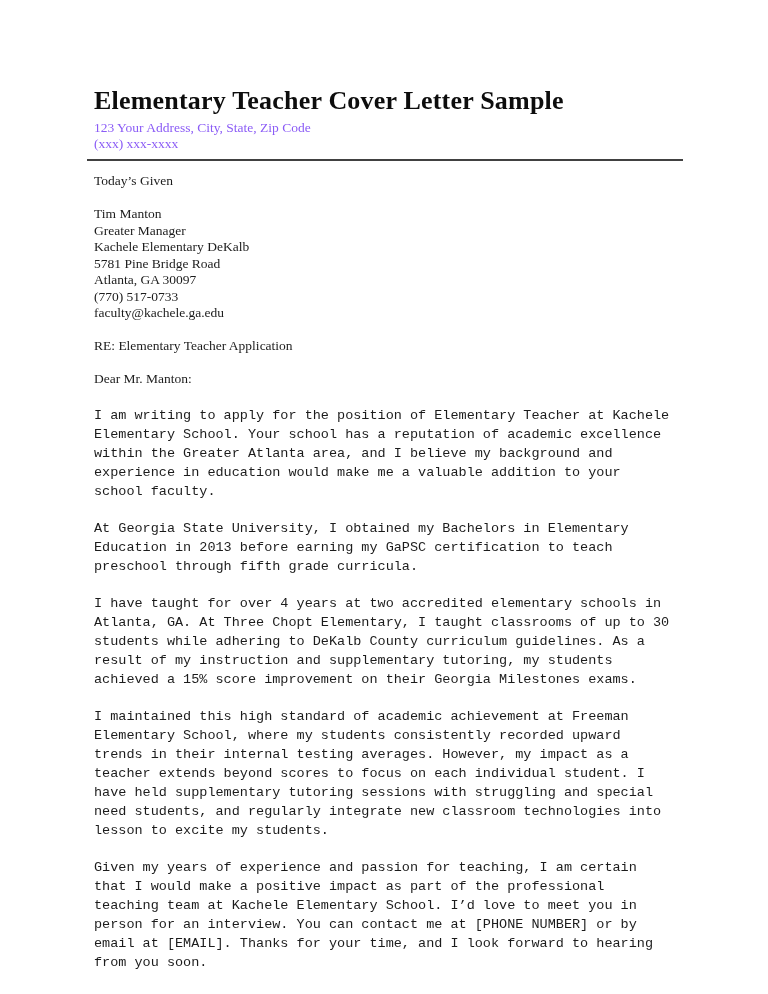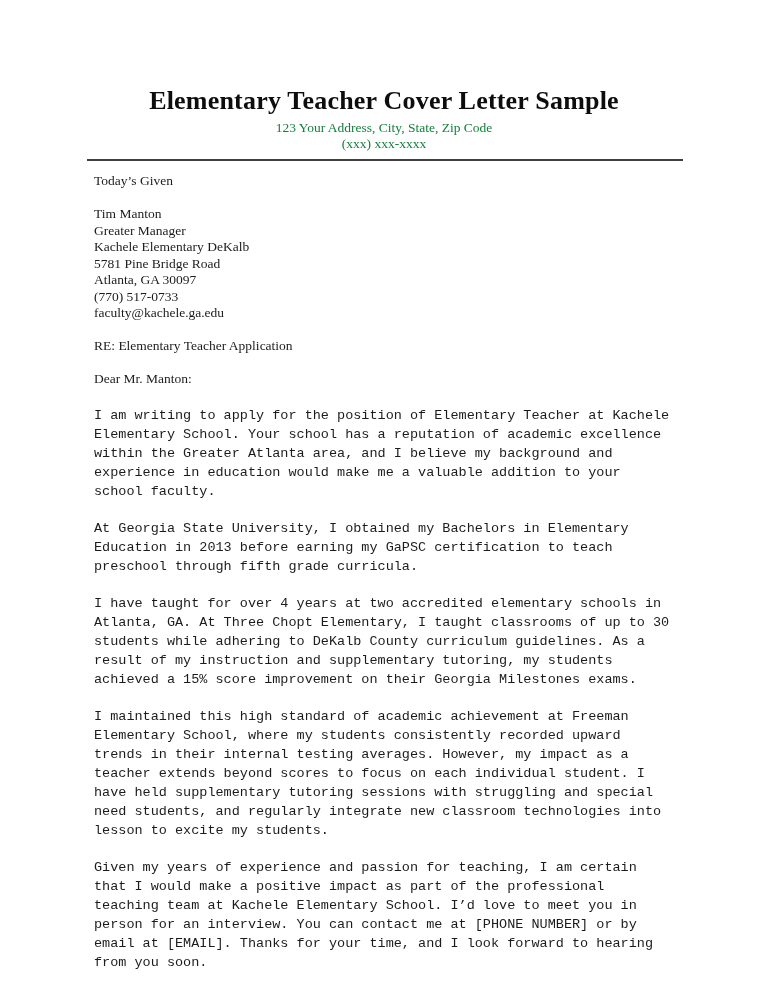--- a/index.html
+++ b/index.html
@@ -11,33 +11,33 @@
     position: relative;
     width: 768px;
     height: 994px;
     background: #ffffff;
     color: #1c1c1c;
     font-family: "Liberation Serif", "DejaVu Serif", serif;
     box-sizing: border-box;
     padding: 86px 94px 0 94px;
     overflow: hidden;
   }
-  .letterhead { text-align: center; }
+  .letterhead { }
   h1.doc-title {
     margin: 0 0 4px 0;
     font-size: 26px;
     font-weight: bold;
     letter-spacing: 0.2px;
     color: #0d0d0d;
     white-space: nowrap;
   }
   .contact-line {
     font-size: 13.5px;
     line-height: 16px;
-    color: #15803d;
+    color: #8b5cf6;
   }
   hr.divider {
     border: none;
     border-top: 2px solid #414141;
     margin: 7px -9px 0 -7px;
   }
   .letter-body {
     font-size: 13.5px;
     color: #1c1c1c;
   }

